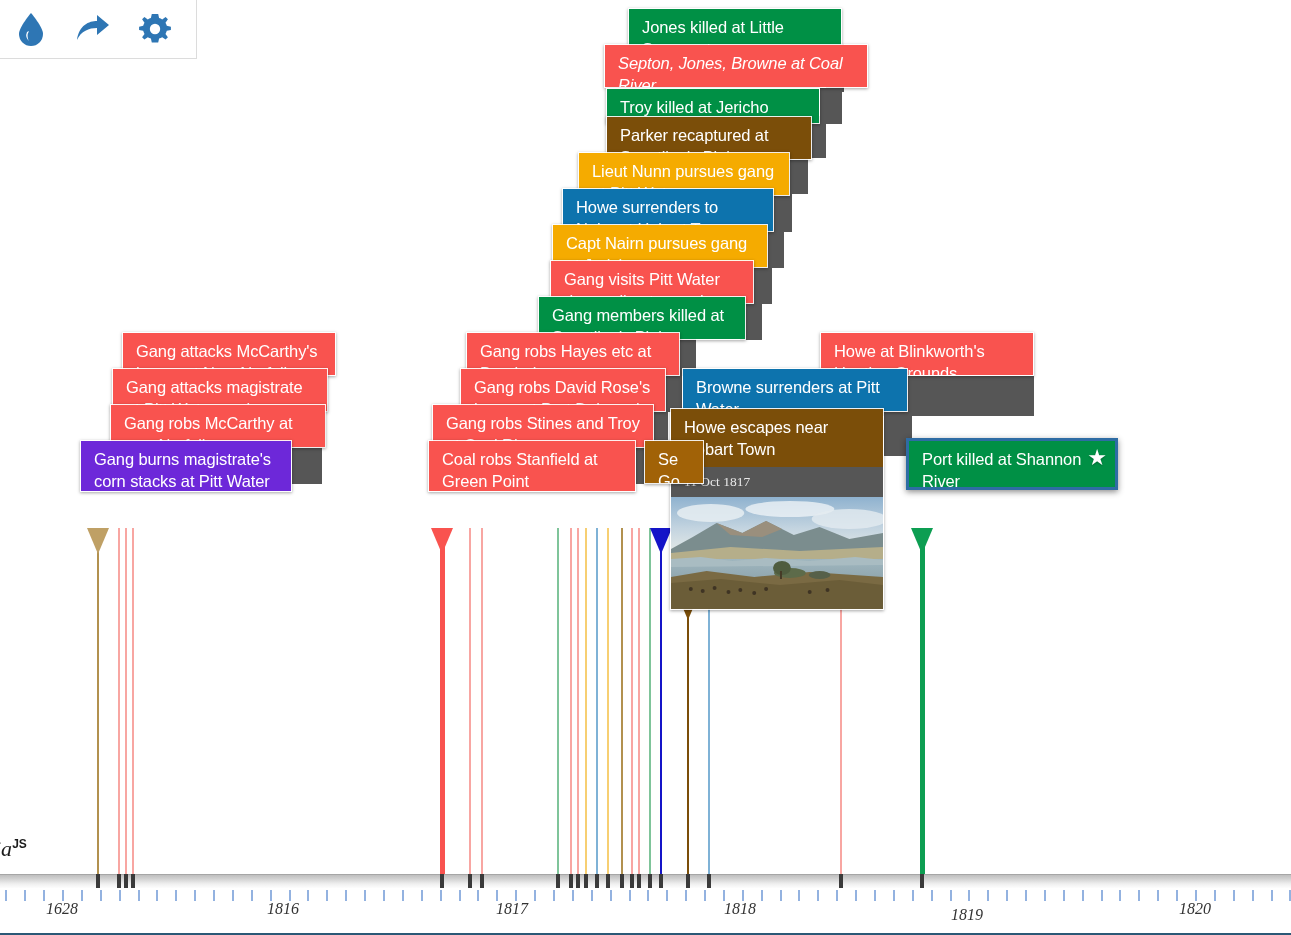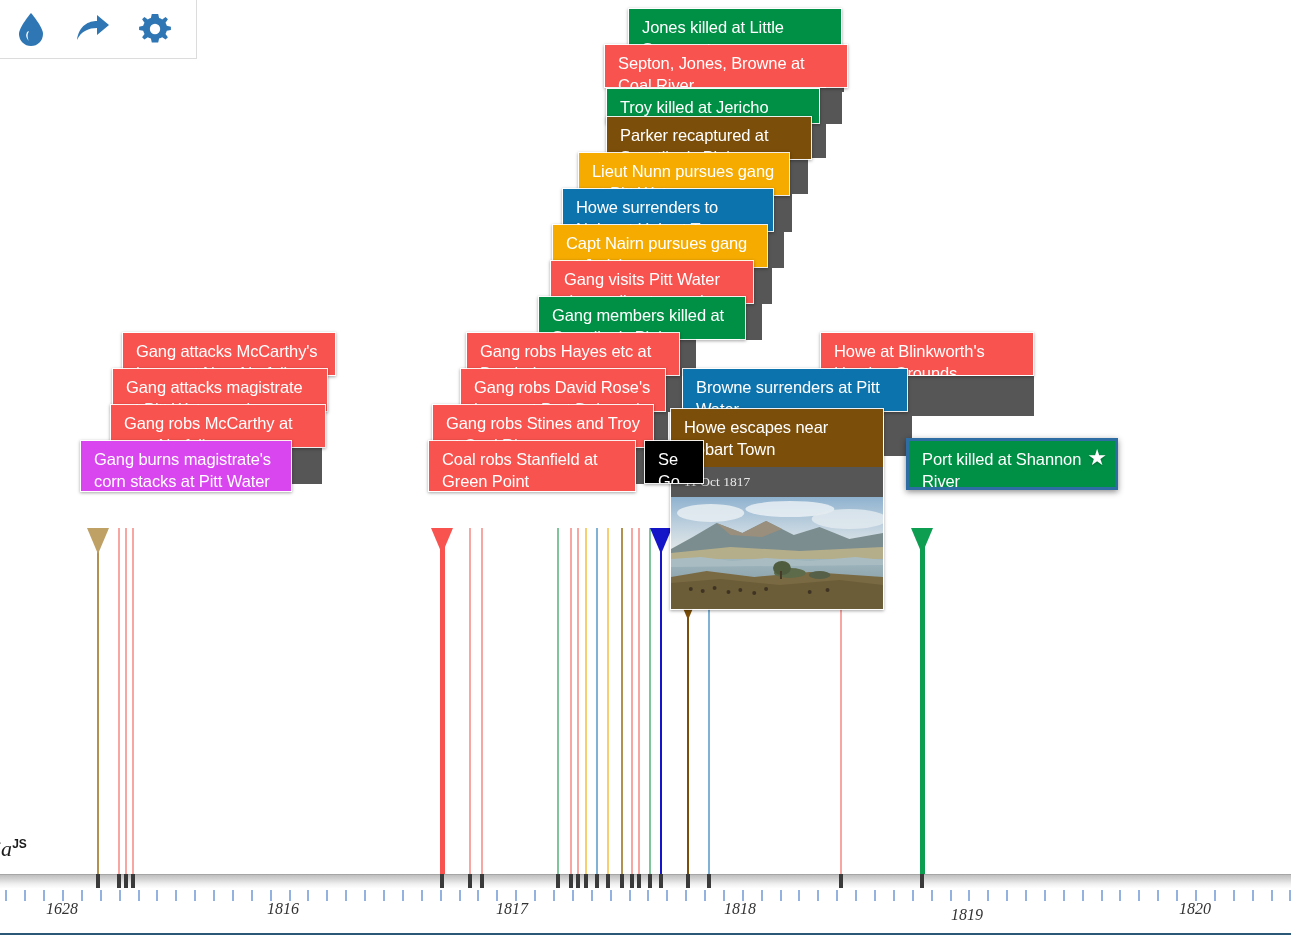--- a/index.html
+++ b/index.html
@@ -236,21 +236,21 @@
       <div class="pointer" style="left: 677px; top: 594px; border-top: 26px solid rgb(123, 78, 9);"></div>
       <div class="stem" style="left: 708px; top: 596px; height: 278px; background: rgb(127, 178, 214);"></div>
       <div class="stem" style="left: 840px; top: 528px; height: 346px; background: rgb(248, 166, 162);"></div>
       <div class="stem thick" style="left: 920px; top: 530px; height: 344px; background: rgb(13, 158, 82);"></div>
       <div class="pointer" style="left: 911px; top: 528px; border-top: 26px solid rgb(13, 158, 82);"></div>
     </div>
   <div id="cards-layer">
       <div class="card" style="left: 628px; top: 8px; width: 214px; z-index: 100; height: 44px;">
         <div class="title" style="background: rgb(0, 144, 69);">Jones killed at Little Swanport</div>
       </div>
-      <div class="card" style="left: 604px; top: 44px; width: 244px; z-index: 101; height: 44px;">
+      <div class="card" style="left: 604px; top: 44px; width: 264px; z-index: 101; height: 44px; font-style: italic;">
         <div class="title" style="background: rgb(249, 83, 79);">Septon, Jones, Browne at Coal River</div>
       </div>
       <div class="card" style="left: 606px; top: 88px; width: 214px; z-index: 102; height: 36px;">
         <div class="title" style="background: rgb(0, 144, 69);">Troy killed at Jericho</div>
       </div>
       <div class="card" style="left: 606px; top: 116px; width: 206px; z-index: 103; height: 44px;">
         <div class="title" style="background: rgb(123, 78, 9);">Parker recaptured at Scantling's Plains</div>
       </div>
       <div class="card" style="left: 578px; top: 152px; width: 212px; z-index: 104; height: 44px;">
         <div class="title" style="background: rgb(245, 171, 0);">Lieut Nunn pursues gang at Pitt Water</div>
@@ -330,27 +330,27 @@
               <circle cx="70" cy="93" r="2"></circle>
               <circle cx="84" cy="96" r="2"></circle>
     <circle cx="96" cy="92" r="2"></circle>
               <circle cx="140" cy="95" r="2"></circle>
               <circle cx="158" cy="93" r="2"></circle>
   </g>
 </svg>
         </div>
       </div>
       <div class="card" style="left: 644px; top: 440px; width: 60px; z-index: 118; height: 44px;">
-        <div class="title" style="background: #000000;">Se Go</div>
+        <div class="title" style="background: #a16207;">Se Go</div>
       </div>
       <div class="card" style="left: 428px; top: 440px; width: 208px; z-index: 119; height: 52px;">
         <div class="title" style="background: rgb(249, 83, 79);">Coal robs Stanfield at Green Point</div>
       </div>
       <div class="card" style="left: 80px; top: 440px; width: 212px; z-index: 120; height: 52px;">
-        <div class="title" style="background: #d946ef;">Gang burns magistrate's corn stacks at Pitt Water</div>
+        <div class="title" style="background: #6d28d9;">Gang burns magistrate's corn stacks at Pitt Water</div>
       </div>
       <div class="card selected" style="left: 906px; top: 438px; width: 212px; z-index: 121; height: 52px;">
         <div class="title" style="background: rgb(0, 144, 69);">Port killed at Shannon River</div>
         <div class="star">★</div>
       </div>
     </div>
   <div id="axis-band"></div>
   <div id="axis-layer">
       <div class="minor-tick" style="left: 5.35px;"></div>
       <div class="minor-tick" style="left: 24.2333px;"></div>

